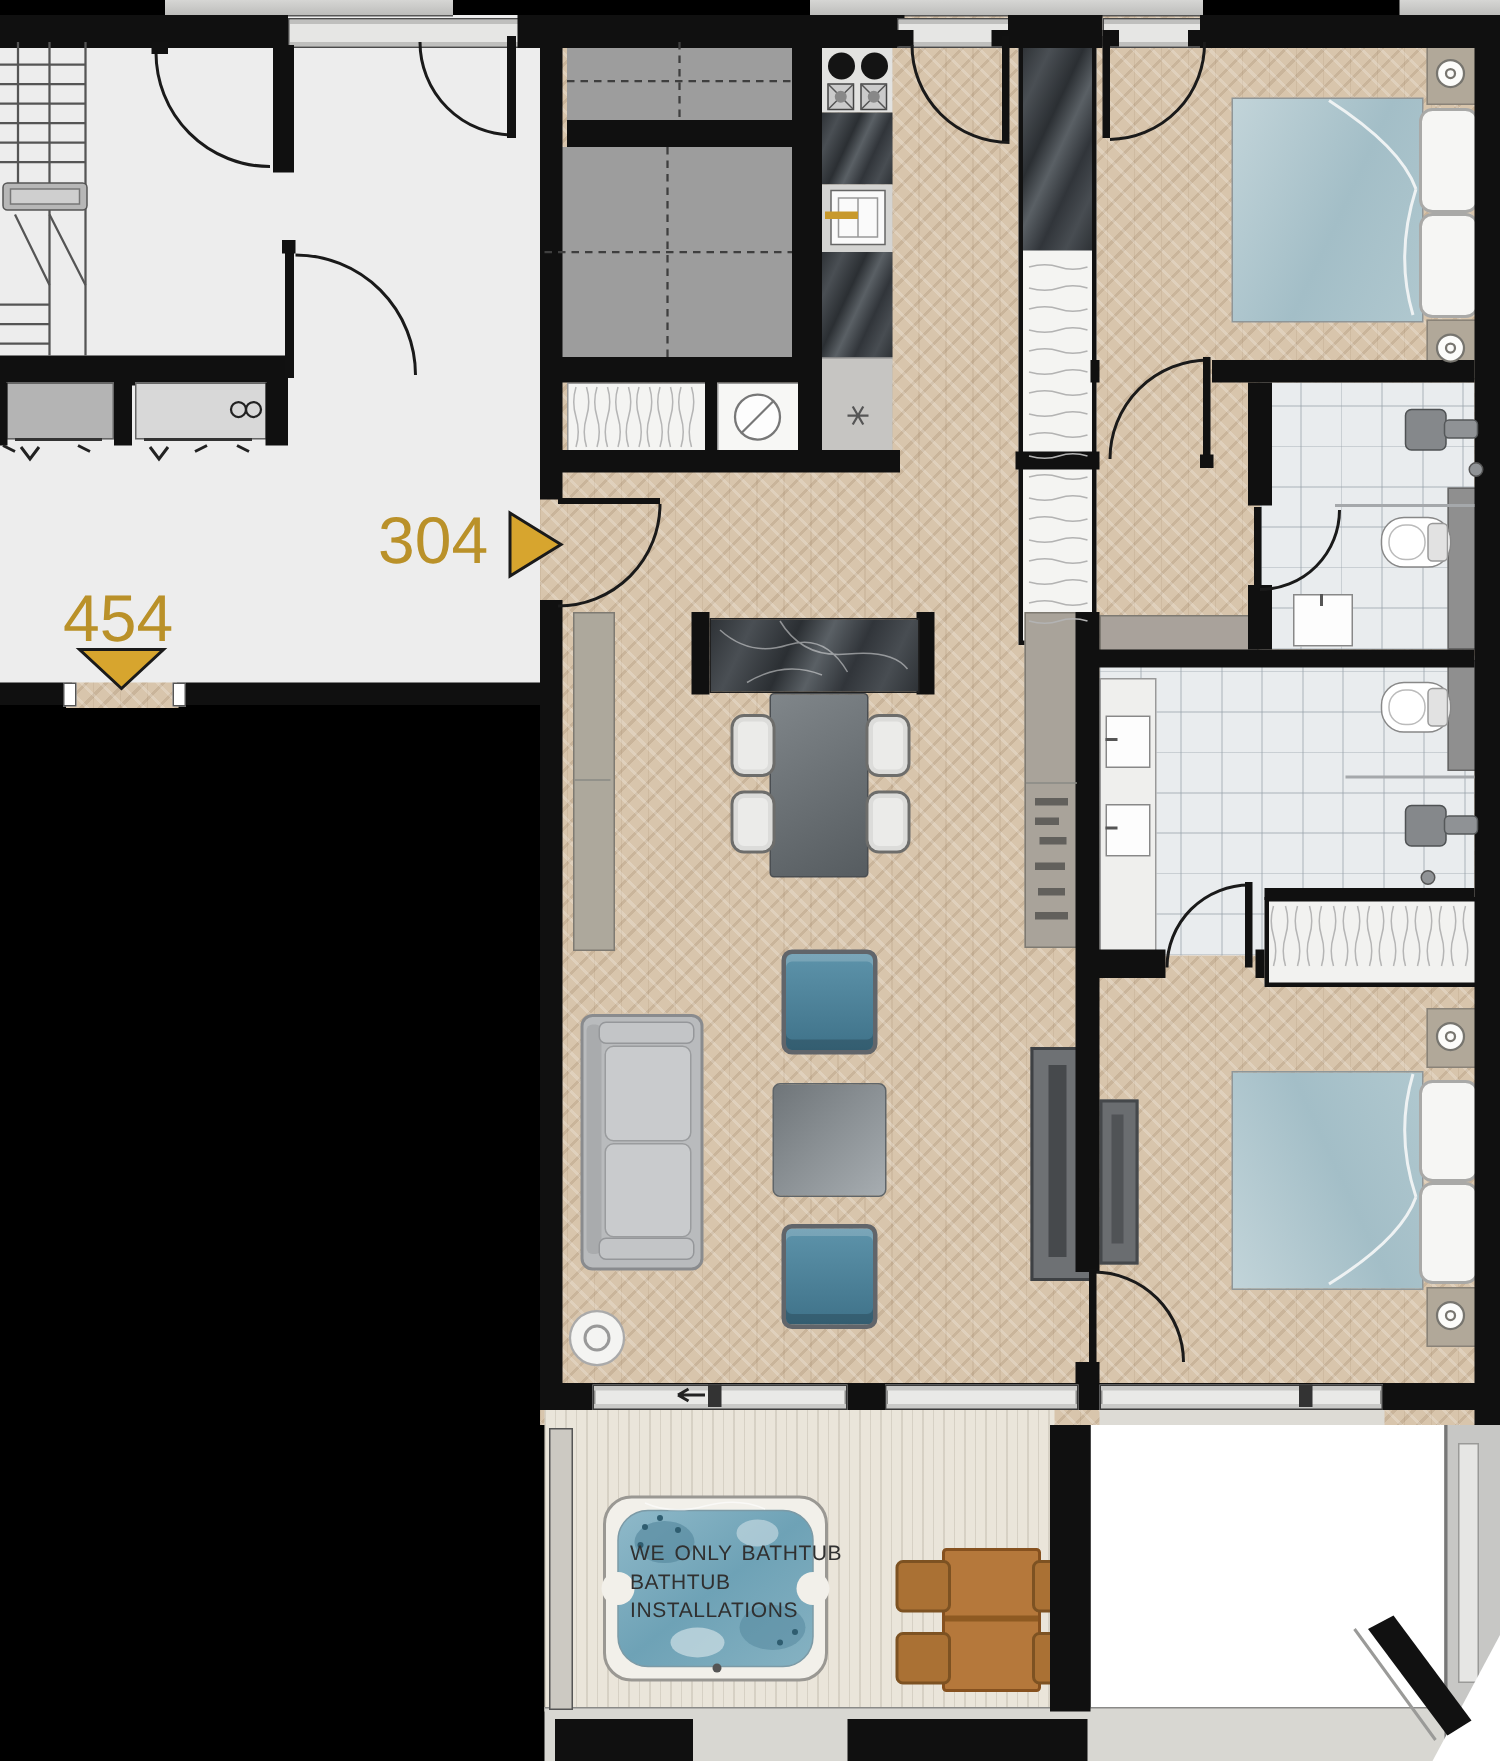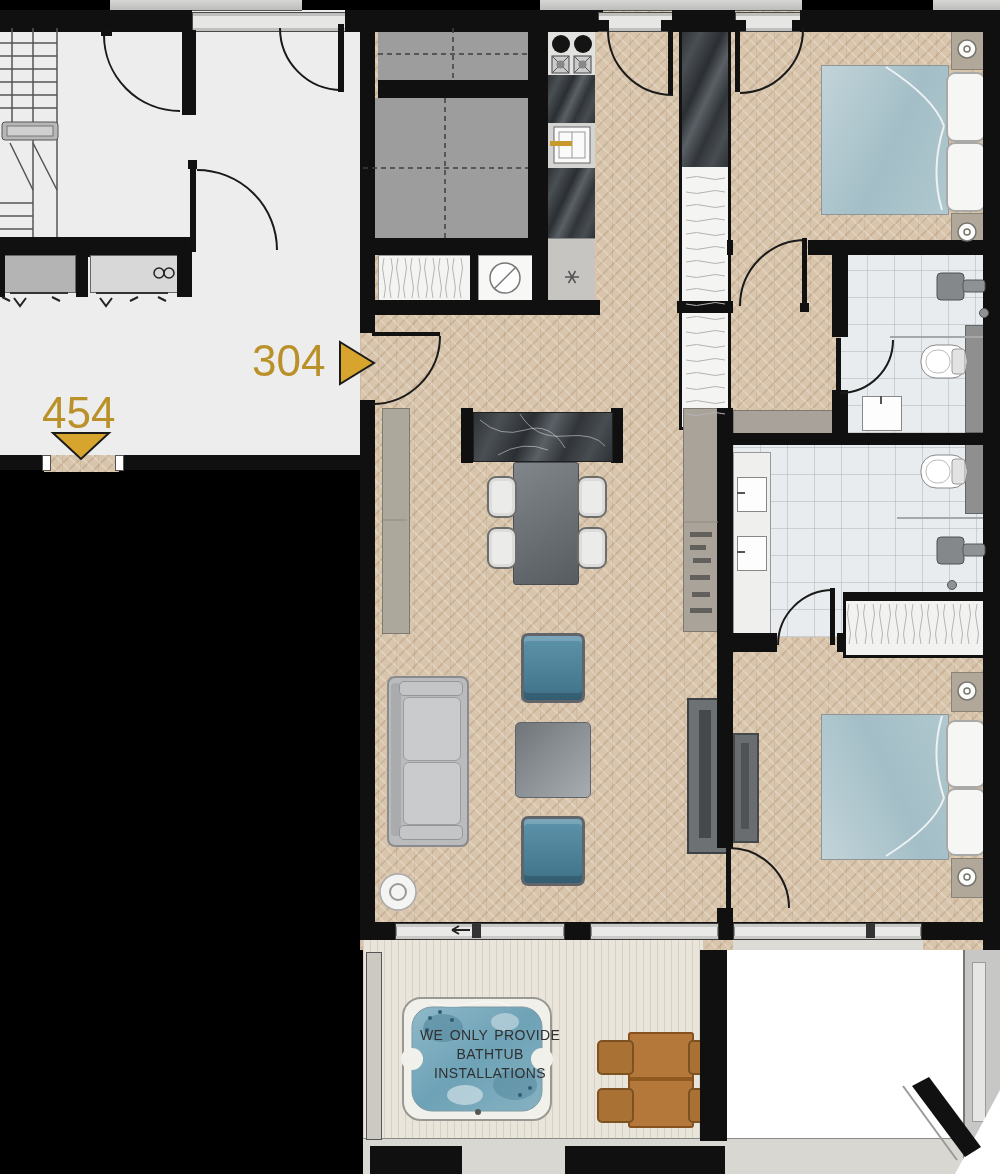--- a/index.html
+++ b/index.html
@@ -1,17 +1,17 @@
 <!DOCTYPE html>
 <html><head>
 <meta charset="utf-8">
 <style>
   html,body{margin:0;padding:0;background:#000;}
   .plan{position:relative;width:1000px;height:1174px;background:#000;overflow:hidden;
-        font-family:"Liberation Sans",sans-serif;text-align:center;}
+        font-family:"Liberation Sans",sans-serif;}
   .abs{position:absolute;}
   .wall{position:absolute;background:#101010;}
   .hall{position:absolute;background:#ededed;}
   .shaft{position:absolute;background:#9d9d9d;}
   .wood{position:absolute;background-color:#d8c5ac;background-image:
     repeating-linear-gradient(45deg,rgba(255,255,255,.20) 0 2px,transparent 2px 9px),
     repeating-linear-gradient(-45deg,rgba(124,94,62,.16) 0 2px,transparent 2px 9px),
     repeating-linear-gradient(90deg,rgba(124,94,62,.10) 0 1px,transparent 1px 18px);}
   .deck{position:absolute;background-color:#eae5da;background-image:
     repeating-linear-gradient(90deg,rgba(95,85,65,.14) 0 1px,transparent 1px 7px);}
@@ -368,18 +368,18 @@
     <polygon points="912,1086 929,1077 981,1147 965,1157" fill="#111"></polygon>
     <path d="M903,1086 L957,1160" stroke="#9a9a98" stroke-width="2"></path>
 
     <polygon points="340,342 374,363 340,384" fill="#d7a52e" stroke="#1a1a1a" stroke-width="2"></polygon>
     <polygon points="53,433 109,433 81,459" fill="#d7a52e" stroke="#1a1a1a" stroke-width="2"></polygon>
   </svg>
 
   <div class="abs gold" style="left:252px;top:336px">304</div>
   <div class="abs gold" style="left:42px;top:388px">454</div>
   <div class="note">
-    <span>WE ONLY PROVIDE</span>
+    <span>WE ONLY BATHTUB</span>
     <span>BATHTUB</span>
     <span>INSTALLATIONS</span>
   </div>
 
 </div>
 
 </body></html>

